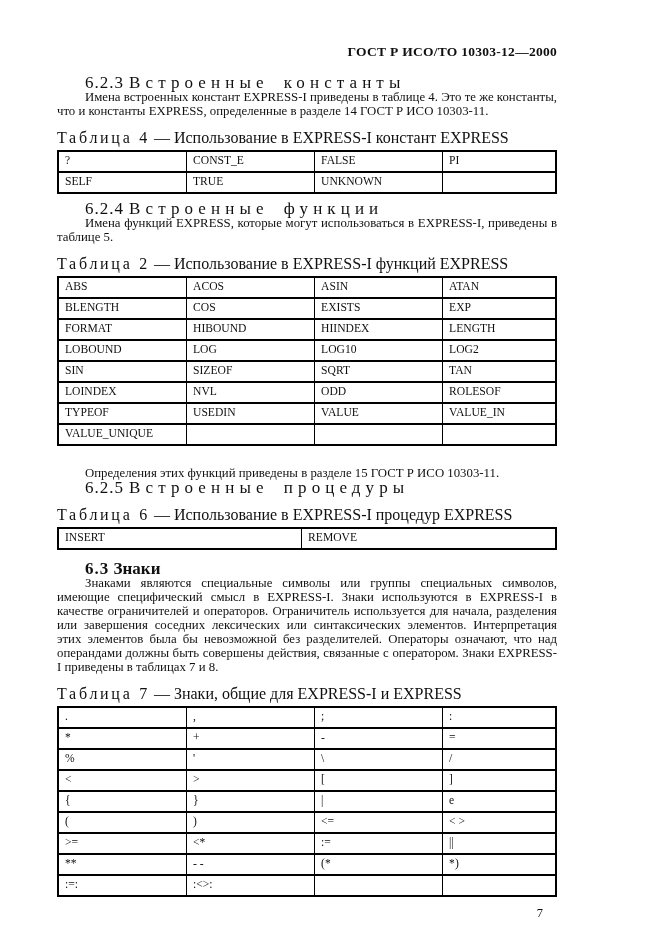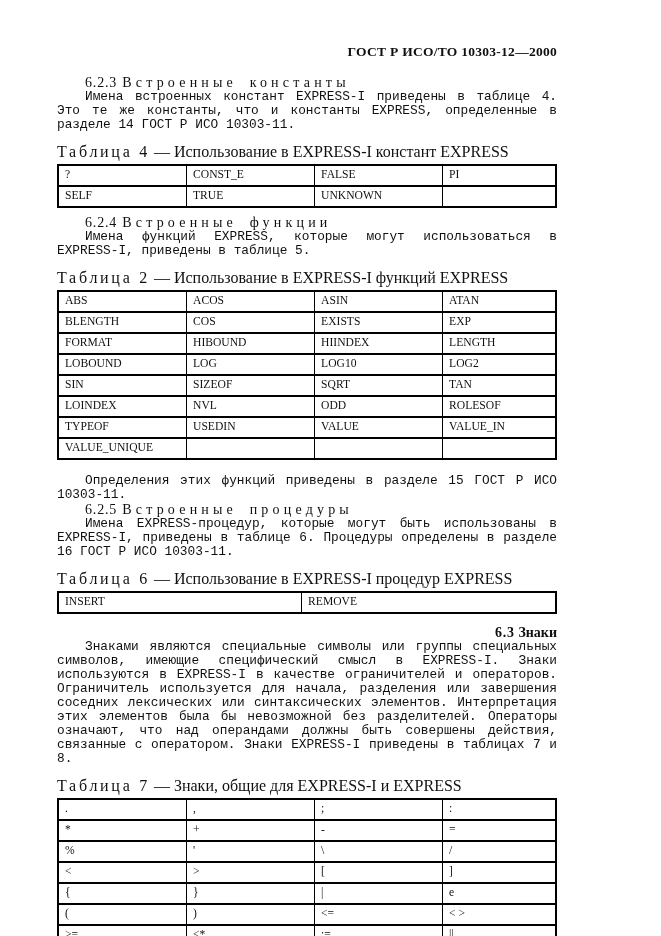--- a/index.html
+++ b/index.html
@@ -14,38 +14,37 @@
   }
   .running-header {
     text-align:right;
     font-weight:bold;
     font-size:13.5px;
     line-height:15px;
     letter-spacing:0.02em;
   }
   .heading {
     margin-top:16px;
-    font-size:14px;
+    font-size:17px;
     line-height:15px;
     text-indent:28px;
     white-space:nowrap;
   }
   .heading .sec-num { letter-spacing:0.06em; }
   .sparse { letter-spacing:0.30em; word-spacing:0.35em; margin-left:5px; }
   .heading.bold { font-weight:bold; }
   .heading.tight { margin-top:0; }
   .heading.mt-sm { margin-top:7px; }
-  .heading.mt-md { margin-top:11px;text-align:right; }
+  .heading.mt-md { margin-top:11px; }
   p.body {
     margin:0;
     font-size:12.8px;
     line-height:14px;
     text-align:justify;
     text-indent:28px;
-    font-family:Liberation Mono, monospace;
   }
   .caption {
     margin-top:13px;
     margin-bottom:6px;
     font-size:16px;
     line-height:13px;
   }
   .caption .sparse-sm { letter-spacing:0.17em; margin-right:4px; }
   table.doc-table {
     width:100%;
@@ -164,26 +163,25 @@
         </tr>
         <tr>
           <td>VALUE_UNIQUE</td>
           <td></td>
           <td></td>
           <td></td>
         </tr>
       </tbody>
   </table>
 
-  <p class="body" style="margin-top:14px">Определения этих функций приведены в разделе 15 ГОСТ Р ИСО 10303-11.</p>
+  <p class="body" style="margin-top:20px">Определения этих функций приведены в разделе 15 ГОСТ Р ИСО 10303-11.</p>
 
   <div class="heading tight">
     <span class="sec-num">6.2.5</span><span class="sparse">Встроенные процедуры</span>
   </div>
-  <p class="body">Имена EXPRESS-процедур, которые могут быть использованы в EXPRESS-I, приведены в таблице 6. Процедуры определены в разделе 16 ГОСТ Р ИСО 10303-11.</p>
 
   <div class="caption">
     <span class="sparse-sm">Таблица 6</span><span>— Использование в EXPRESS-I процедур EXPRESS</span>
   </div>
   <table class="doc-table cols2">
     <tbody>
         <tr>
           <td>INSERT</td>
           <td>REMOVE</td>
         </tr>

